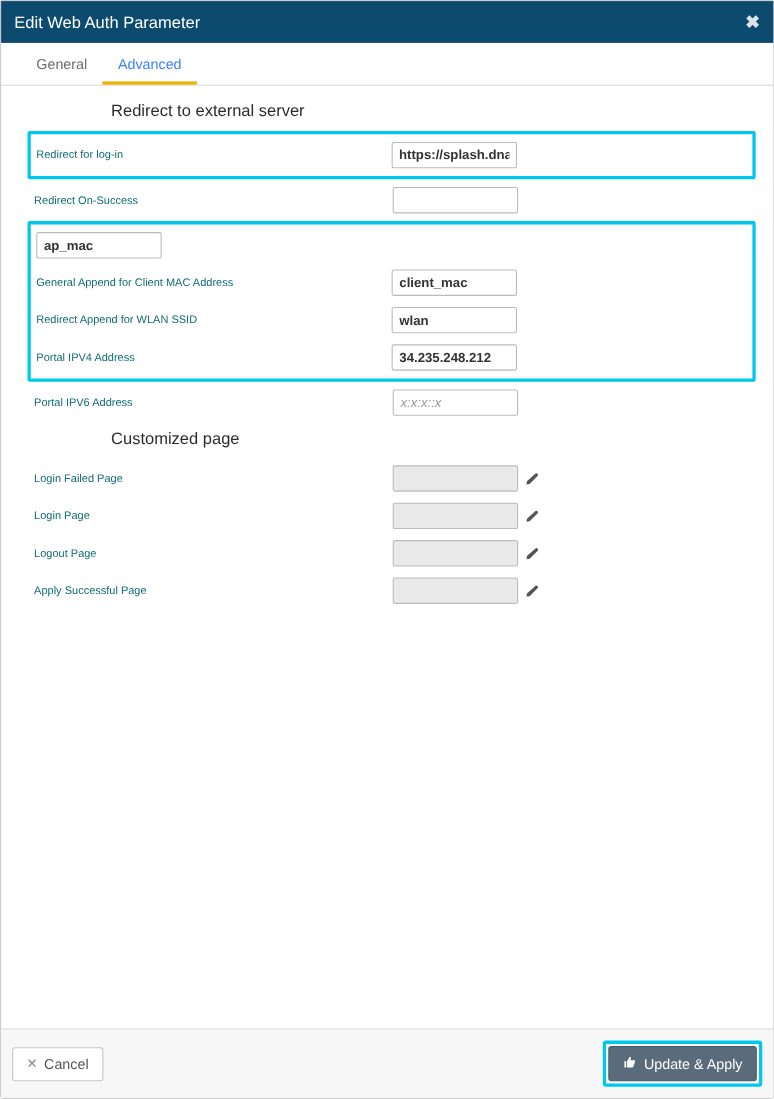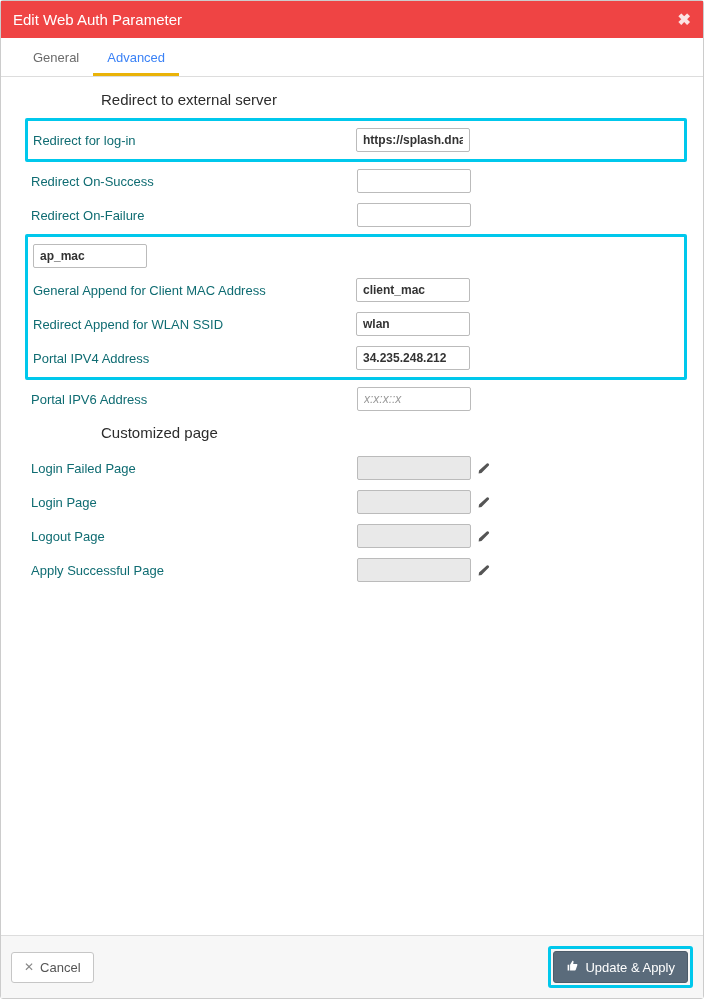--- a/index.html
+++ b/index.html
@@ -14,21 +14,21 @@
     overflow: hidden;
   }
   .modal {
     display: flex;
     flex-direction: column;
     height: 100%;
     border: 1px solid #ccc;
     border-radius: 3px;
   }
   .modal-header {
-    background: #ef4444;
+    background: #0c4a6e;
     color: #fff;
     padding: 9px 12px;
     display: flex;
     align-items: center;
     justify-content: space-between;
     font-size: 15px;
   }
   .modal-header .close {
     font-size: 16px;
     font-weight: bold;
@@ -64,21 +64,21 @@
     margin: 8px 0 10px 70px;
   }
   .form-row {
     display: flex;
     align-items: center;
     height: 34px;
   }
   .form-label {
     flex: 0 0 326px;
     color: #0f6c72;
-    font-size: 13px;
+    font-size: 10px;
     padding-left: 0;
   }
   .form-input {
     width: 114px;
     height: 24px;
     border: 1px solid #bbb;
     border-radius: 2px;
     font-size: 12px;
     font-weight: bold;
     padding: 0 6px;
@@ -168,24 +168,20 @@
         <div class="form-label">Redirect for log-in</div>
         <input class="form-input" value="https://splash.dnasp" style="">
       </div>
     </div>
 
     <div class="form-row">
       <div class="form-label">Redirect On-Success</div>
       <input class="form-input" value="" style="">
     </div>
 
-    <div class="form-row">
-      <div class="form-label">Redirect On-Failure</div>
-      <input class="form-input" value="" style="">
-    </div>
 
     <div class="highlight-box">
       <div class="form-row">
         <input class="form-input" value="ap_mac" style="">
       </div>
       <div class="form-row">
         <div class="form-label">General Append for Client MAC Address</div>
         <input class="form-input" value="client_mac" style="">
       </div>
       <div class="form-row">

